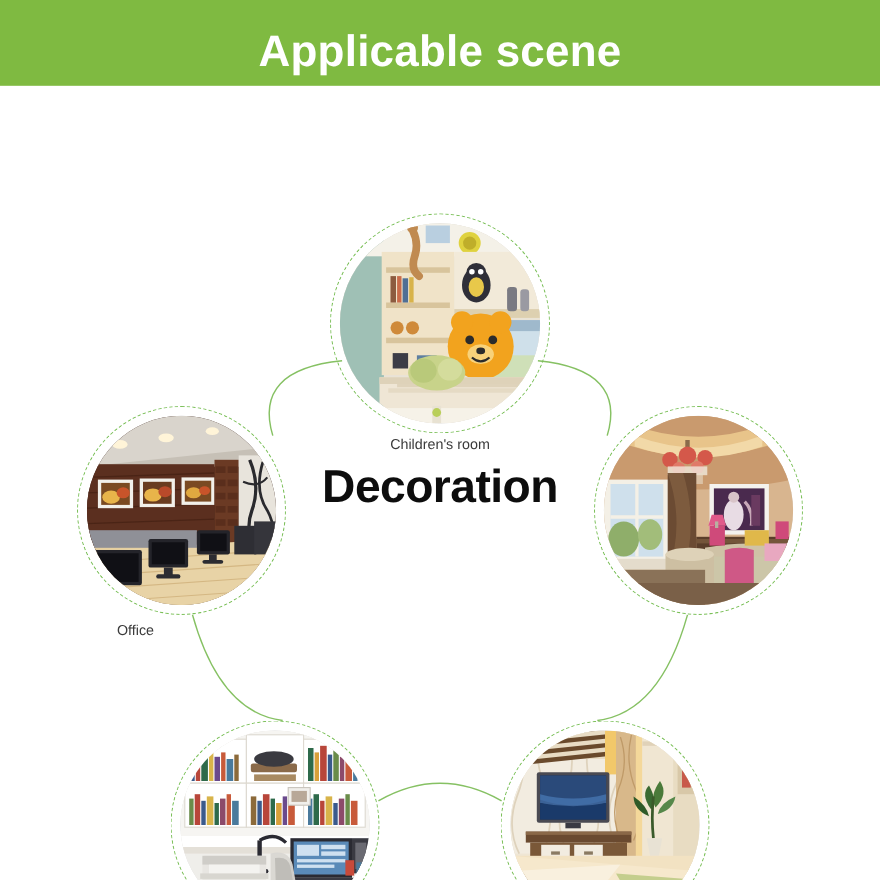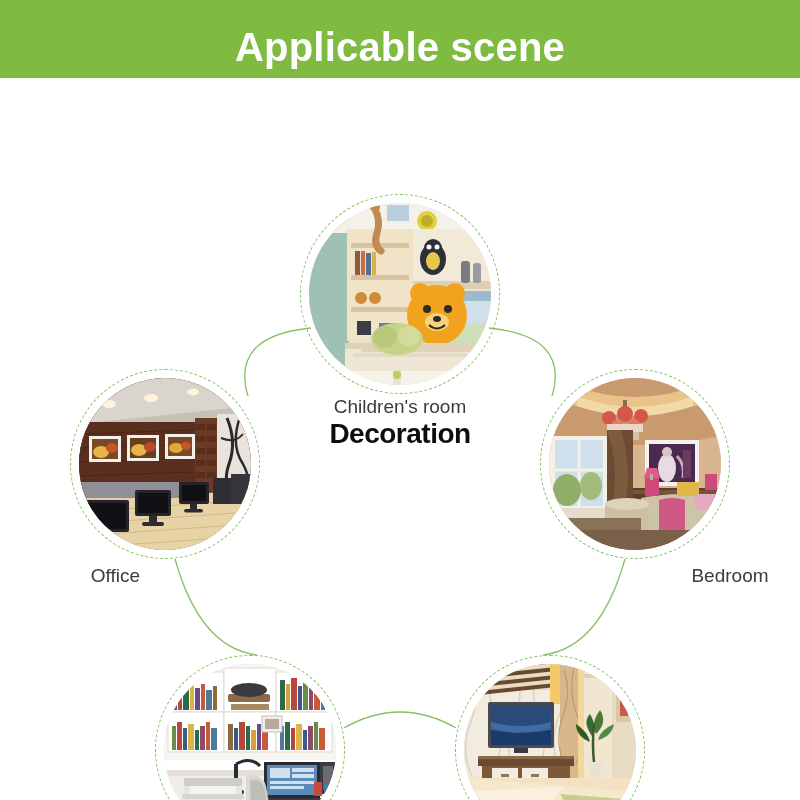--- a/index.html
+++ b/index.html
@@ -55,33 +55,33 @@
   }
   .scene-photo {
     position:absolute;
     border-radius:50%;
     overflow:hidden;
     background:#ddd;
   }
   .scene-photo svg { display:block; }
   .scene-label {
     position:absolute;
-    font-size:19px;
+    font-size:13px;
     color:#3b3b3b;
     white-space:nowrap;
     font-family:"Liberation Sans", sans-serif;
   }
 
   
   #center-title {
     position:absolute;
     width:100%;
     text-align:center;
     top:340px;
-    font-size:28px;
+    font-size:42px;
     font-weight:bold;
     color:#0d0d0d;
     font-family:"Liberation Sans", sans-serif;
     letter-spacing:-0.5px;
   }
 </style>
 </head>
 <body>
 
 <div id="header-banner">
@@ -292,21 +292,20 @@
         <rect x="96" y="100" width="14" height="18" fill="#cf4a7a"></rect>
         <path d="M95 100 h16 l-3 -10 h-10 z" fill="#e05a8a"></path>
         <rect x="101" y="96" width="3" height="6" fill="#b8b0a0"></rect>
         <rect x="156" y="96" width="12" height="16" fill="#cf4a7a"></rect>
         <rect x="128" y="104" width="22" height="14" fill="#e0b84a"></rect>
         <rect x="146" y="116" width="26" height="16" fill="#e8a8c0"></rect>
         <rect x="0" y="140" width="92" height="32" fill="#8a7258"></rect>
         <rect x="0" y="152" width="172" height="20" fill="#7a6048"></rect>
       </svg>
     </div>
-    <div class="scene-label" style="left:120px; top:196px; width:140px; text-align:center;">Bedroom</div>
   </div>
 
   <div class="scene-node" style="left:155px; top:577px; width:190px; height:190px;">
     <div class="scene-ring" style="width:190px; height:190px;"></div>
     <div class="scene-photo" style="left:9px; top:9px; width:172px; height:172px;">
       <svg width="172" height="172" viewBox="0 0 172 172">
         <rect width="172" height="172" fill="#efeeea"></rect>
         <rect x="0" y="0" width="172" height="96" fill="#f6f5f2"></rect>
         <g fill="#ffffff" stroke="#ddd9d0" stroke-width="1">
           <rect x="4" y="8" width="56" height="40"></rect>

